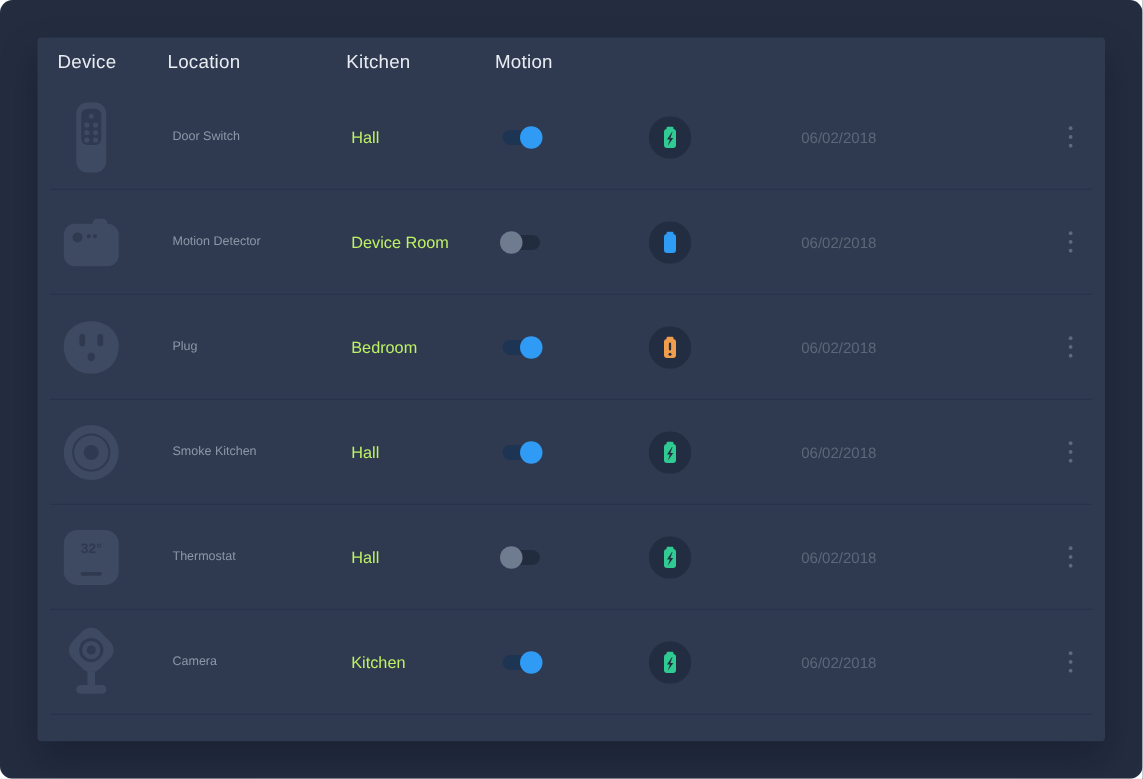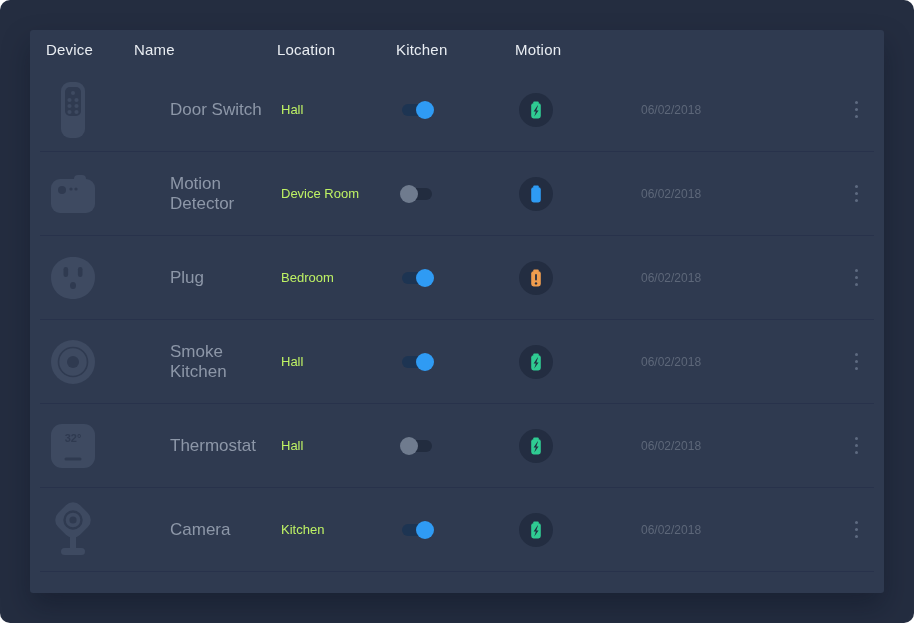--- a/index.html
+++ b/index.html
@@ -17,21 +17,21 @@
     grid-template-columns:88px 143px 119px 119px 122px 1fr 40px;
     align-items:center;
     padding:0 16px 0 20px;
   }
   .header-row { height:38px;padding-left:16px; }
   .header-cell { color:#e9edf2; font-size:15px; letter-spacing:.2px; }
   .row { height:83px; }
   .divider { height:1px; background:#28324b; margin:0 10px; }
   .cell { display:flex; align-items:center; }
   .device-icon { color:#3e4a61; display:flex; align-items:center; }
-  .name { color:#8d97a8; font-size:17px;margin-left:32px; }
+  .name { color:#8d97a8; font-size:10px; }
   .location { color:#bef264; font-size:13px; }
   .date { color:#5d6779; font-size:12px; }
 
   
   .toggle { position:relative; width:34px; height:20px; cursor:pointer; }
   .toggle .track { position:absolute; left:2px; top:4px; width:30px; height:12px; border-radius:6px; background:#222c3f; }
   .toggle.on .track { background:#1d3452; }
   .toggle .knob { position:absolute; top:1px; width:18px; height:18px; border-radius:50%; }
   .toggle.on .knob { right:0; background:var(--toggle-on,#2f9bf4); }
   .toggle.off .knob { left:0; background:var(--toggle-off,#6f7b8e); }
@@ -44,21 +44,20 @@
   .kebab span { width:3px; height:3px; border-radius:50%; background:#5e6a80; }
 </style>
 </head>
 <body>
 
 <div class="screen">
   <div class="panel">
 
     <div class="grid-row header-row">
       <div class="header-cell">Device</div>
-      <div class="header-cell">Name</div>
       <div class="header-cell">Location</div>
       <div class="header-cell">Kitchen</div>
       <div class="header-cell">Motion</div>
       <div></div>
     </div>
 
     <div id="rows-container">
   <div class="row-wrap">
     <div class="grid-row row">
       <div class="cell device-cell">

